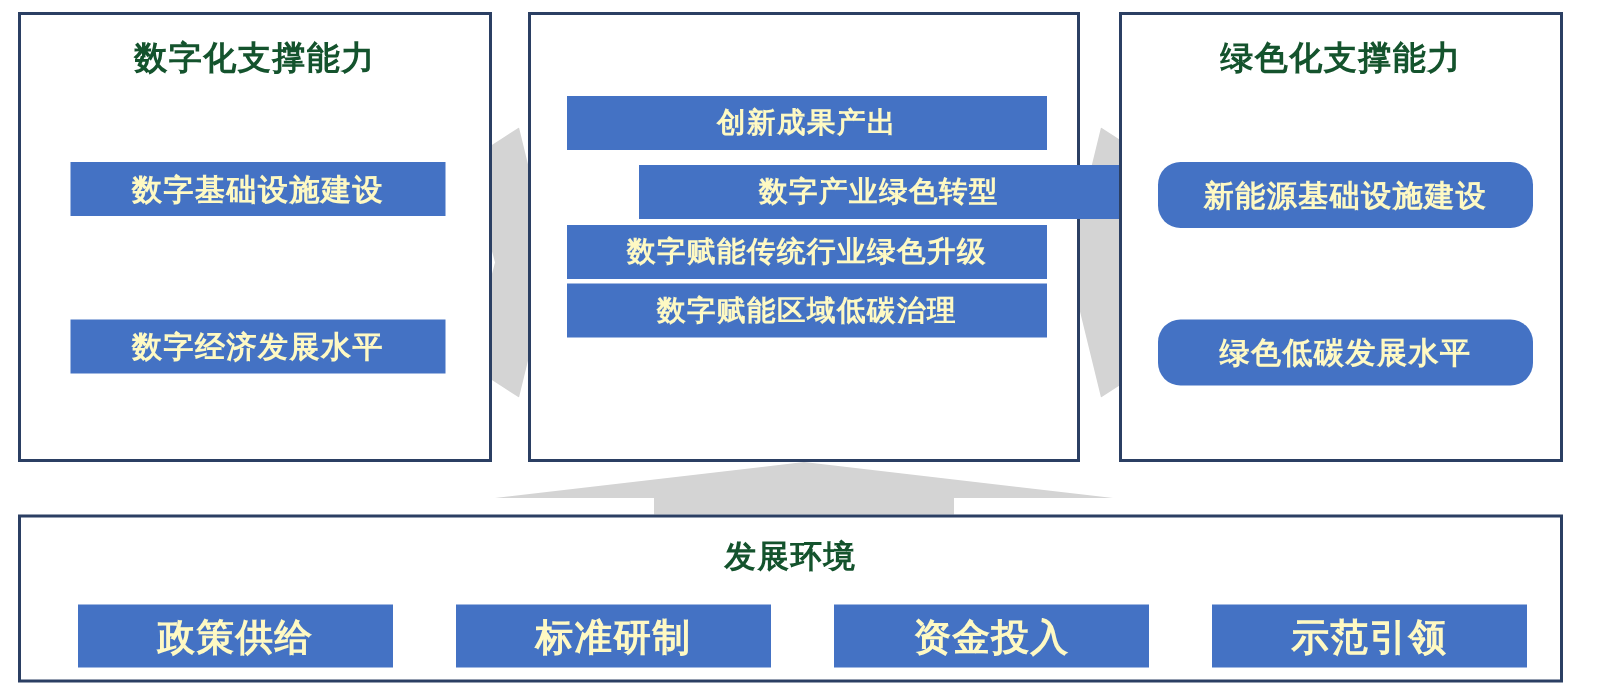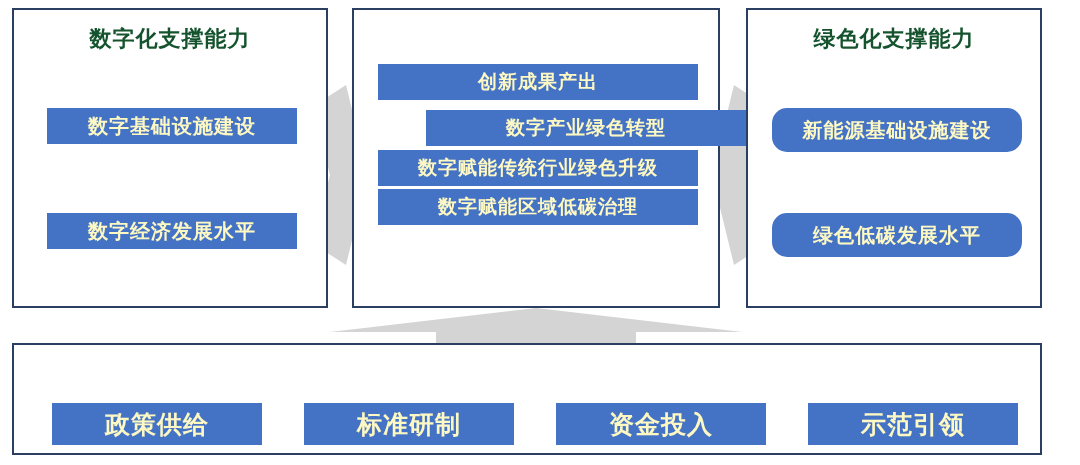--- a/index.html
+++ b/index.html
@@ -173,19 +173,20 @@
     <div class="bluebox item-3">数字赋能区域低碳治理</div>
   </div>
 
   <div class="panel panel-right">
     <div class="panel-title">绿色化支撑能力</div>
     <div class="bluebox item-0">新能源基础设施建设</div>
     <div class="bluebox item-1">绿色低碳发展水平</div>
   </div>
 
   <div class="panel panel-bottom">
+    <div class="panel-title">发展环境</div>
     <div class="bluebox item-0">政策供给</div>
     <div class="bluebox item-1">标准研制</div>
     <div class="bluebox item-2">资金投入</div>
     <div class="bluebox item-3">示范引领</div>
   </div>
 
 </div>
 
 </body></html>

